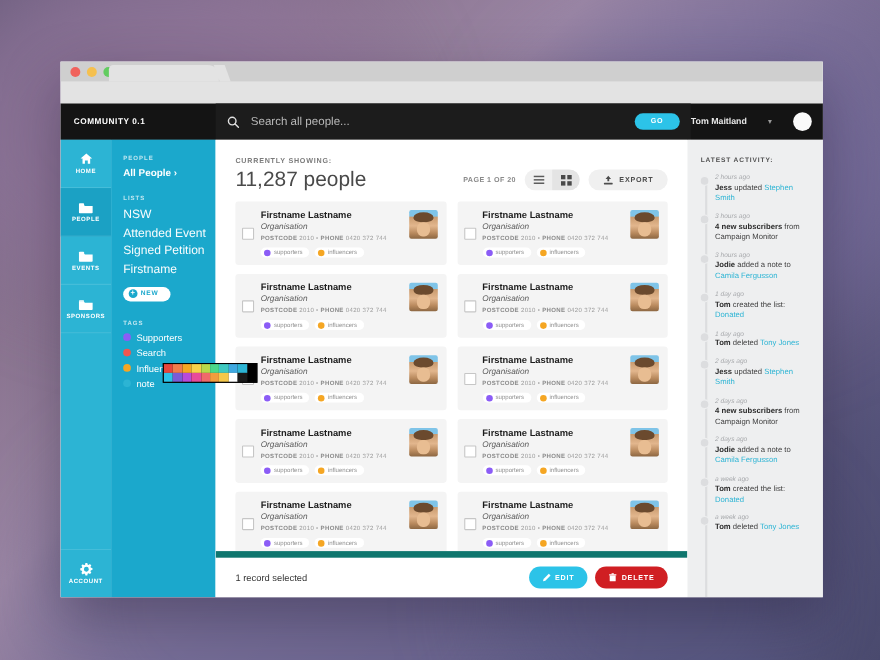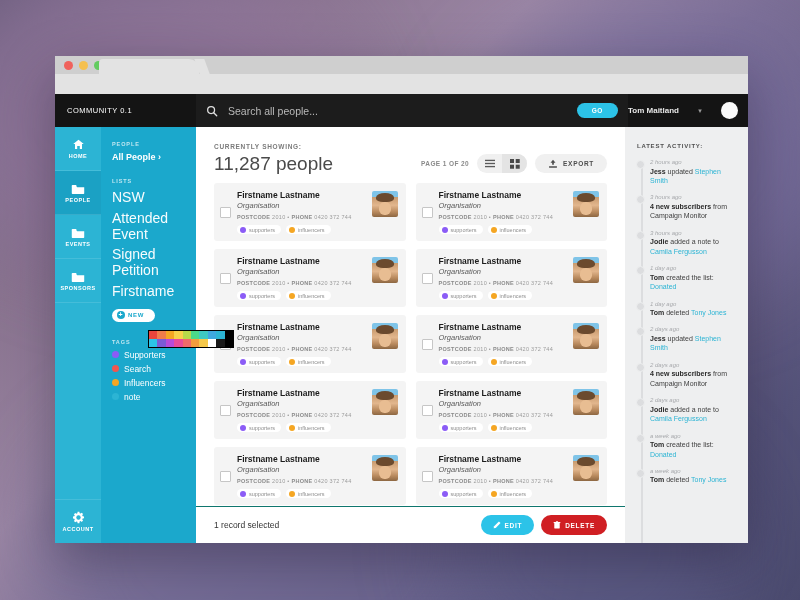--- a/index.html
+++ b/index.html
@@ -68,21 +68,21 @@
     align-items: stretch;
   }
   .brand {
     width: 141px;
     display: flex; align-items: center;
     padding-left: 12px;
     box-sizing: border-box;
     color: #fff;
     font-size: 7.5px;
     letter-spacing: 0.5px;
-    font-weight: 400;
+    font-weight: 700;
     background: #141414;
   }
   .searchwrap {
     flex: 1;
     background: #1c1c1c;
     display: flex; align-items: center;
     padding: 12px 10px;
     gap: 8px;
     position: relative;
   }
@@ -162,21 +162,21 @@
     letter-spacing: 0.9px;
     font-weight: 700;
     color: rgba(255,255,255,0.72);
     margin-bottom: 5px;
   }
   .nav-primary {
     font-size: 9px; font-weight: 700; color: #fff;
     margin-bottom: 16px; cursor: pointer;
   }
   .nav-link {
-    font-size: 14px; color: #fff;
+    font-size: 11px; color: #fff;
     margin-bottom: 4.5px; cursor: pointer;
     opacity: 0.97;
   }
   .new-btn {
     display: inline-flex; align-items: center; gap: 3px;
     background: #fff;
     color: #1ba8cc;
     border-radius: 8px;
     padding: 2.5px 11px 2.5px 5px;
     font-size: 6px; font-weight: 700; letter-spacing: 0.7px;
@@ -314,21 +314,21 @@
     content:""; position: absolute; left: 7px; top: 11px;
     width: 12px; height: 13px; border-radius: 45%;
     background: #e8bd92;
   }
 
   .bottom-bar {
     height: 36px;
     display: flex; align-items: center; justify-content: space-between;
     padding: 0 18px;
     background: #fff;
-    border-top: 1px solid #0f766e;
+    border-top: 6px solid #0f766e;
   }
   .selected-text { font-size: 8.5px; color: #333; }
   .actions { display: flex; gap: 7px; }
   .act-btn {
     display: flex; align-items: center; gap: 4px;
     border: none; border-radius: 12px;
     height: 20px; padding: 0 12px;
     color: #fff; font-size: 6.5px; font-weight: 700; letter-spacing: 0.7px;
     cursor: pointer;
     font-family: "Liberation Sans", sans-serif;

